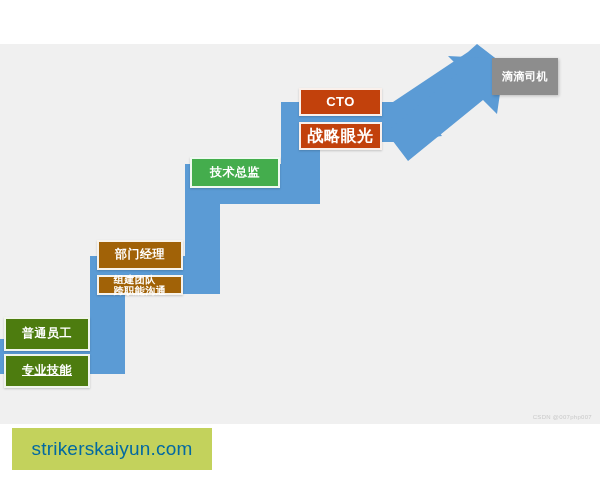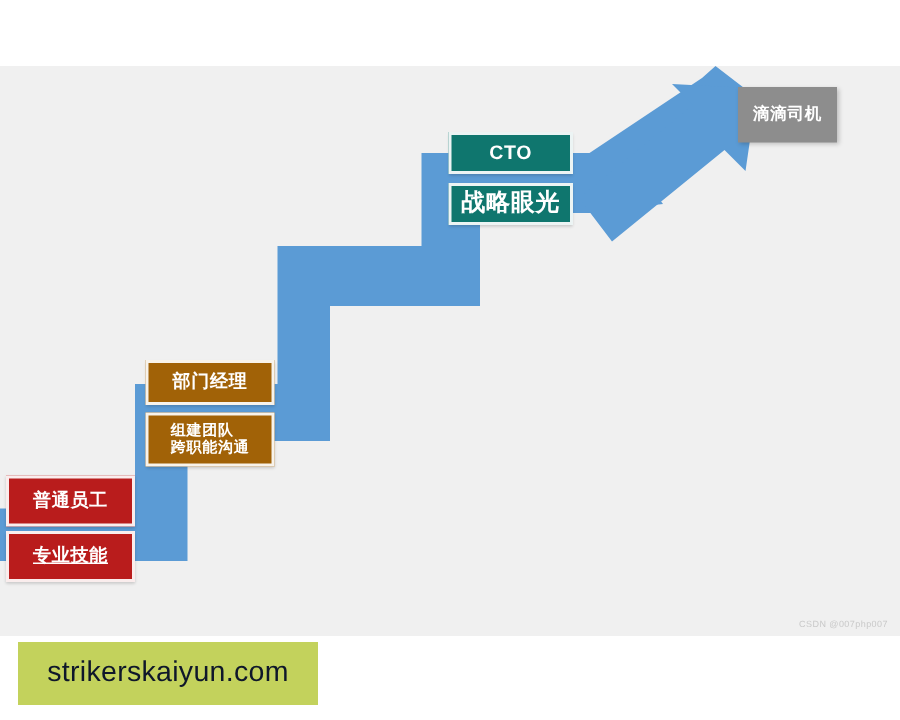--- a/index.html
+++ b/index.html
@@ -44,32 +44,32 @@
     align-items: center;
     justify-content: center;
     text-align: left;
     color: #ffffff;
     font-weight: bold;
     letter-spacing: 0.5px;
     border: 2px solid rgba(255,255,255,0.92);
     box-shadow: 0 1px 2px rgba(0,0,0,0.18);
     line-height: 1.15;
   }
-  .chip-red   { background: #b91c1c; }
+  .chip-red   { background: #4d7c0f; }
   .chip-orange{ background: #a16207; }
   .chip-green { background: #44ad4d; }
-  .chip-blue  { background: #0f766e; }
+  .chip-blue  { background: #c2410c; }
   .chip-gray  { background: #8d8d8d; border-color: rgba(255,255,255,0.0); box-shadow: 1px 1px 3px rgba(0,0,0,0.22); }
 
   
   #chip-role-staff  { left: 4px;   top: 317px; width: 86px;  height: 34px; font-size: 12px; }
   #chip-skill-staff { left: 4px;   top: 354px; width: 86px;  height: 34px; font-size: 12px; text-decoration: underline; }
   
   #chip-role-mgr    { left: 97px;  top: 240px; width: 86px;  height: 30px; font-size: 12px; }
-  #chip-skill-mgr   { left: 97px;  top: 275px; width: 86px;  height: 36px; font-size: 10px; }
+  #chip-skill-mgr   { left: 97px;  top: 275px; width: 86px;  height: 20px; font-size: 10px; }
   
   #chip-role-dir    { left: 190px; top: 157px; width: 90px;  height: 31px; font-size: 12px; }
   #chip-skill-dir   { left: 190px; top: 194px; width: 90px;  height: 31px; font-size: 11px; }
   
   #chip-role-cto    { left: 299px; top: 88px;  width: 83px;  height: 28px; font-size: 13px; }
   #chip-skill-cto   { left: 299px; top: 122px; width: 83px;  height: 28px; font-size: 16px; }
   
   #chip-destination { left: 492px; top: 58px;  width: 66px;  height: 37px; font-size: 11px; }
 
   
@@ -90,21 +90,21 @@
     top: 428px;
     width: 200px;
     height: 42px;
     background: #c3d25c;
     display: flex;
     align-items: center;
     justify-content: center;
   }
   #site-banner-text {
     font-size: 19px;
-    color: #0f172a;
+    color: #0369a1;
     font-family: "Liberation Sans", "DejaVu Sans", sans-serif;
     letter-spacing: 0.2px;
   }
 </style>
 </head>
 <body>
 
 <div id="canvas">
 
   <div id="plate"></div>
@@ -121,20 +121,21 @@
   <div class="chip chip-red" id="chip-skill-staff">专业技能</div>
 
   <div class="chip chip-orange" id="chip-role-mgr">部门经理</div>
   <div class="chip chip-orange" id="chip-skill-mgr">
     <span>
       <span>组建团队</span><br>
       <span>跨职能沟通</span>
     </span>
   </div>
 
+  <div class="chip chip-green" id="chip-role-dir">技术总监</div>
 
   <div class="chip chip-blue" id="chip-role-cto">CTO</div>
   <div class="chip chip-blue" id="chip-skill-cto">战略眼光</div>
 
   <div class="chip chip-gray" id="chip-destination">滴滴司机</div>
 
   <div id="watermark">CSDN @007php007</div>
 
   <div id="site-banner">
     <span id="site-banner-text">strikerskaiyun.com</span>

